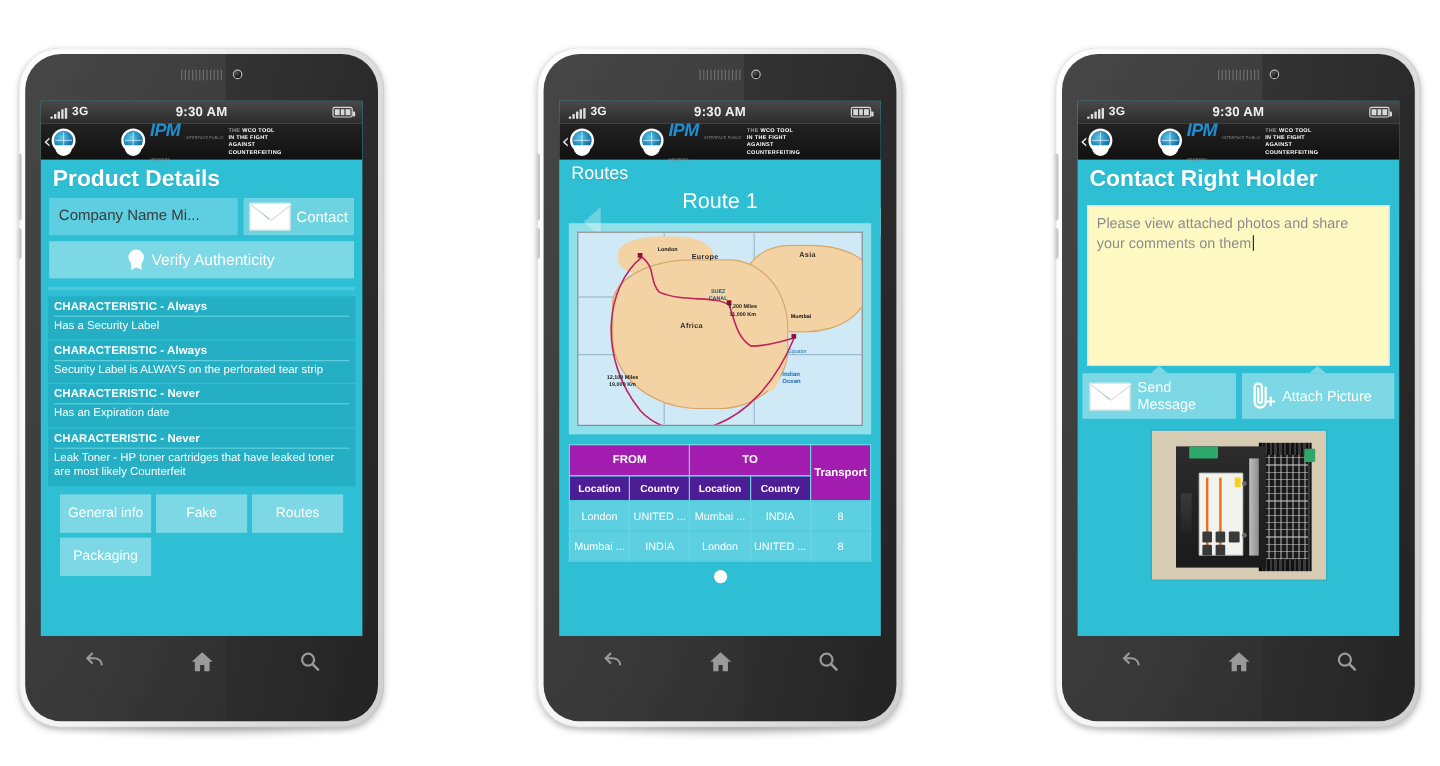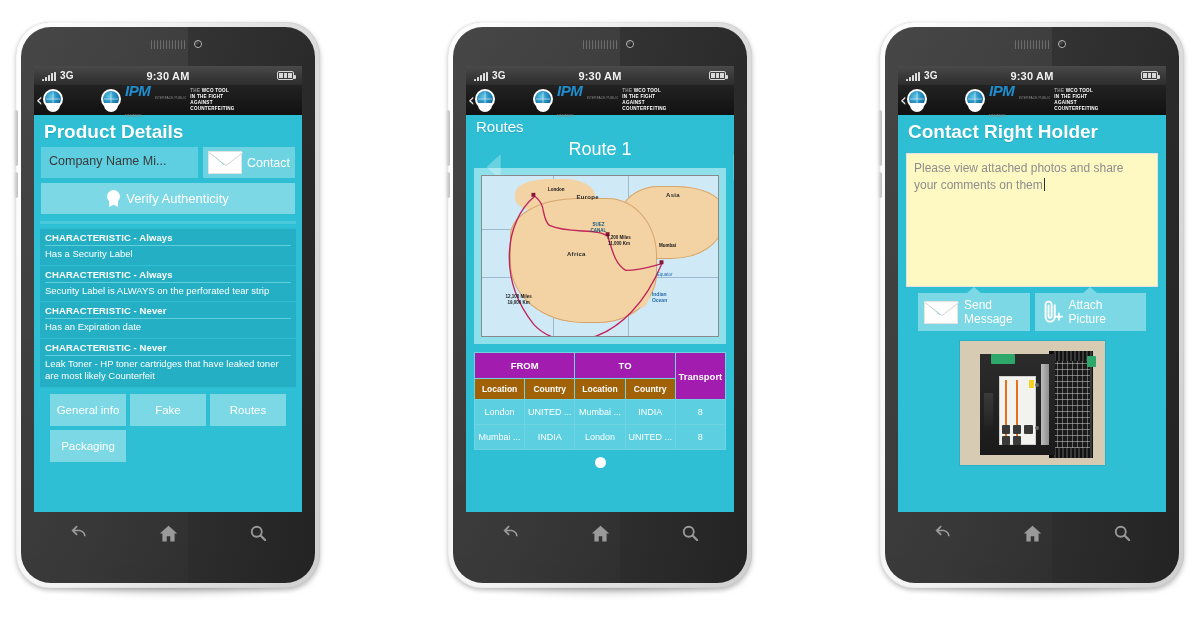--- a/index.html
+++ b/index.html
@@ -8,21 +8,21 @@
     background: #ffffff;
     font-family: "Liberation Sans", sans-serif;
     overflow: hidden;
   }
   .stage { position: relative; width: 1200px; height: 638px; }
 
   
   .phone {
     position: absolute;
     width: 304px; height: 566px;
-    top: 22px;
+    top: 40px;
   }
   .phone.p1 { left: 16px; }
   .phone.p2 { left: 448px; }
   .phone.p3 { left: 880px; }
 
   .shadow {
     position: absolute; left: 14px; bottom: -10px;
     width: 286px; height: 26px;
     background: radial-gradient(ellipse at 50% 40%, rgba(0,0,0,0.26) 0%, rgba(0,0,0,0.10) 45%, rgba(0,0,0,0) 72%);
     filter: blur(2px);
@@ -283,36 +283,36 @@
   .map-grid { position:absolute; background: rgba(90,130,160,.45); }
 
   
   .rt-wrap { margin: 8px 8px 0; }
   .rt { width: 100%; border-collapse: collapse; table-layout: fixed; }
   .rt th, .rt td {
     color: #ffffff; text-align: center; border: 1px solid #6fd4e1;
     font-size: 9px; padding: 5px 1px; overflow: hidden; white-space: nowrap;
   }
   .rt thead tr:first-child th { background: #a21caf; font-size: 9.5px; padding: 7px 1px; }
-  .rt thead tr:nth-child(2) th { background: #a16207; font-size: 8.5px; margin-top: 27px; }
+  .rt thead tr:nth-child(2) th { background: #4c1d95; font-size: 8.5px; margin-top: 27px; }
   .rt tbody td { background: #5ccfe0; font-size: 9px; padding: 7px 1px; }
   .pager { display: flex; justify-content: center; padding: 7px 0 0; }
   .dot { width: 11px; height: 11px; border-radius: 50%; background: #ffffff; }
 
   
   .textarea {
     margin: 6px 8px 0; background: #fef9c3; height: 134px;
     padding: 7px 8px; color: #8d8d8d; font-size: 12px; line-height: 1.45;
     position: relative; box-shadow: inset 0 0 0 1px #e2e2e2;
   }
   .caret {
     display: inline-block; width: 1.5px; height: 13px; background: #2f2f2f;
     vertical-align: -2px; margin-left: 1px;
   }
-  .action-row { display: flex; gap: 5px; padding: 6px 20px 0; }
+  .action-row { display: flex; gap: 5px; padding: 6px 4px 0; }
   .act {
     background: #7bd8e4; color: #ffffff; flex: 1;
     display: flex; align-items: center; gap: 6px; padding: 5px 6px;
     font-size: 12px; line-height: 1.18; position: relative;
   }
   .act .tab-notch {
     position: absolute; left: 50%; top: -6px; transform: translateX(-50%);
     width: 0; height: 0; border-left: 7px solid transparent;
     border-right: 7px solid transparent; border-bottom: 6px solid #7bd8e4;
   }

